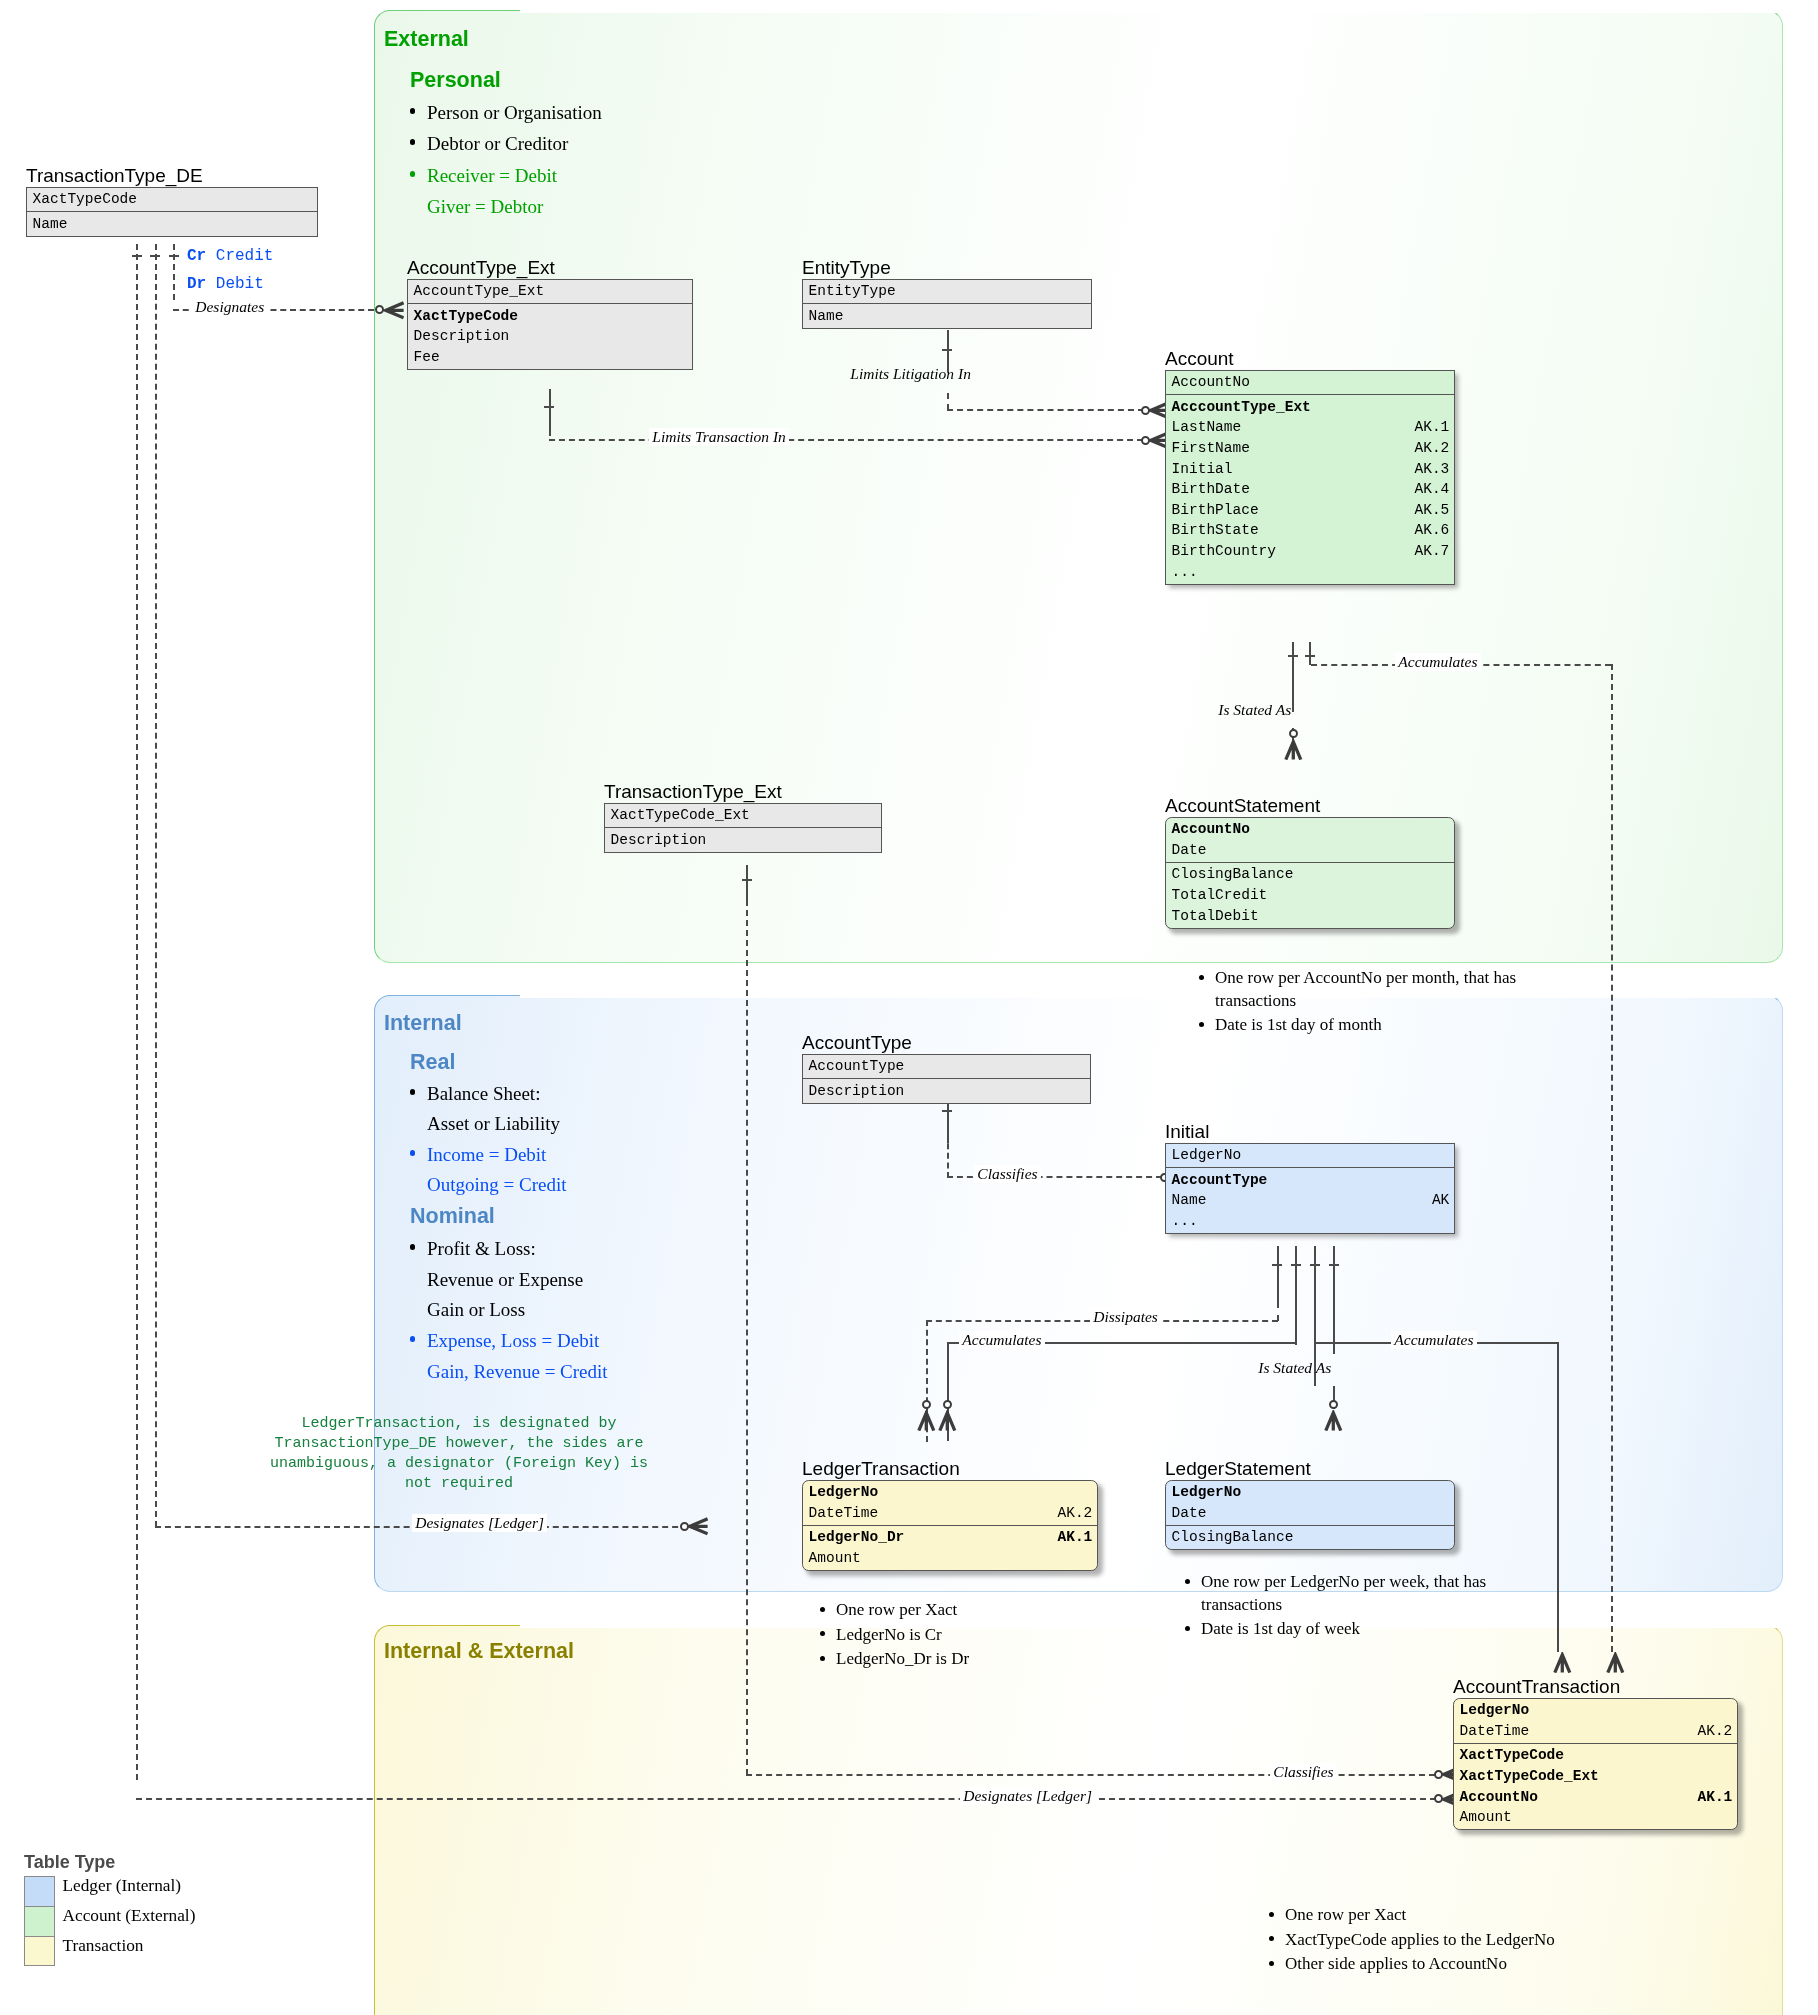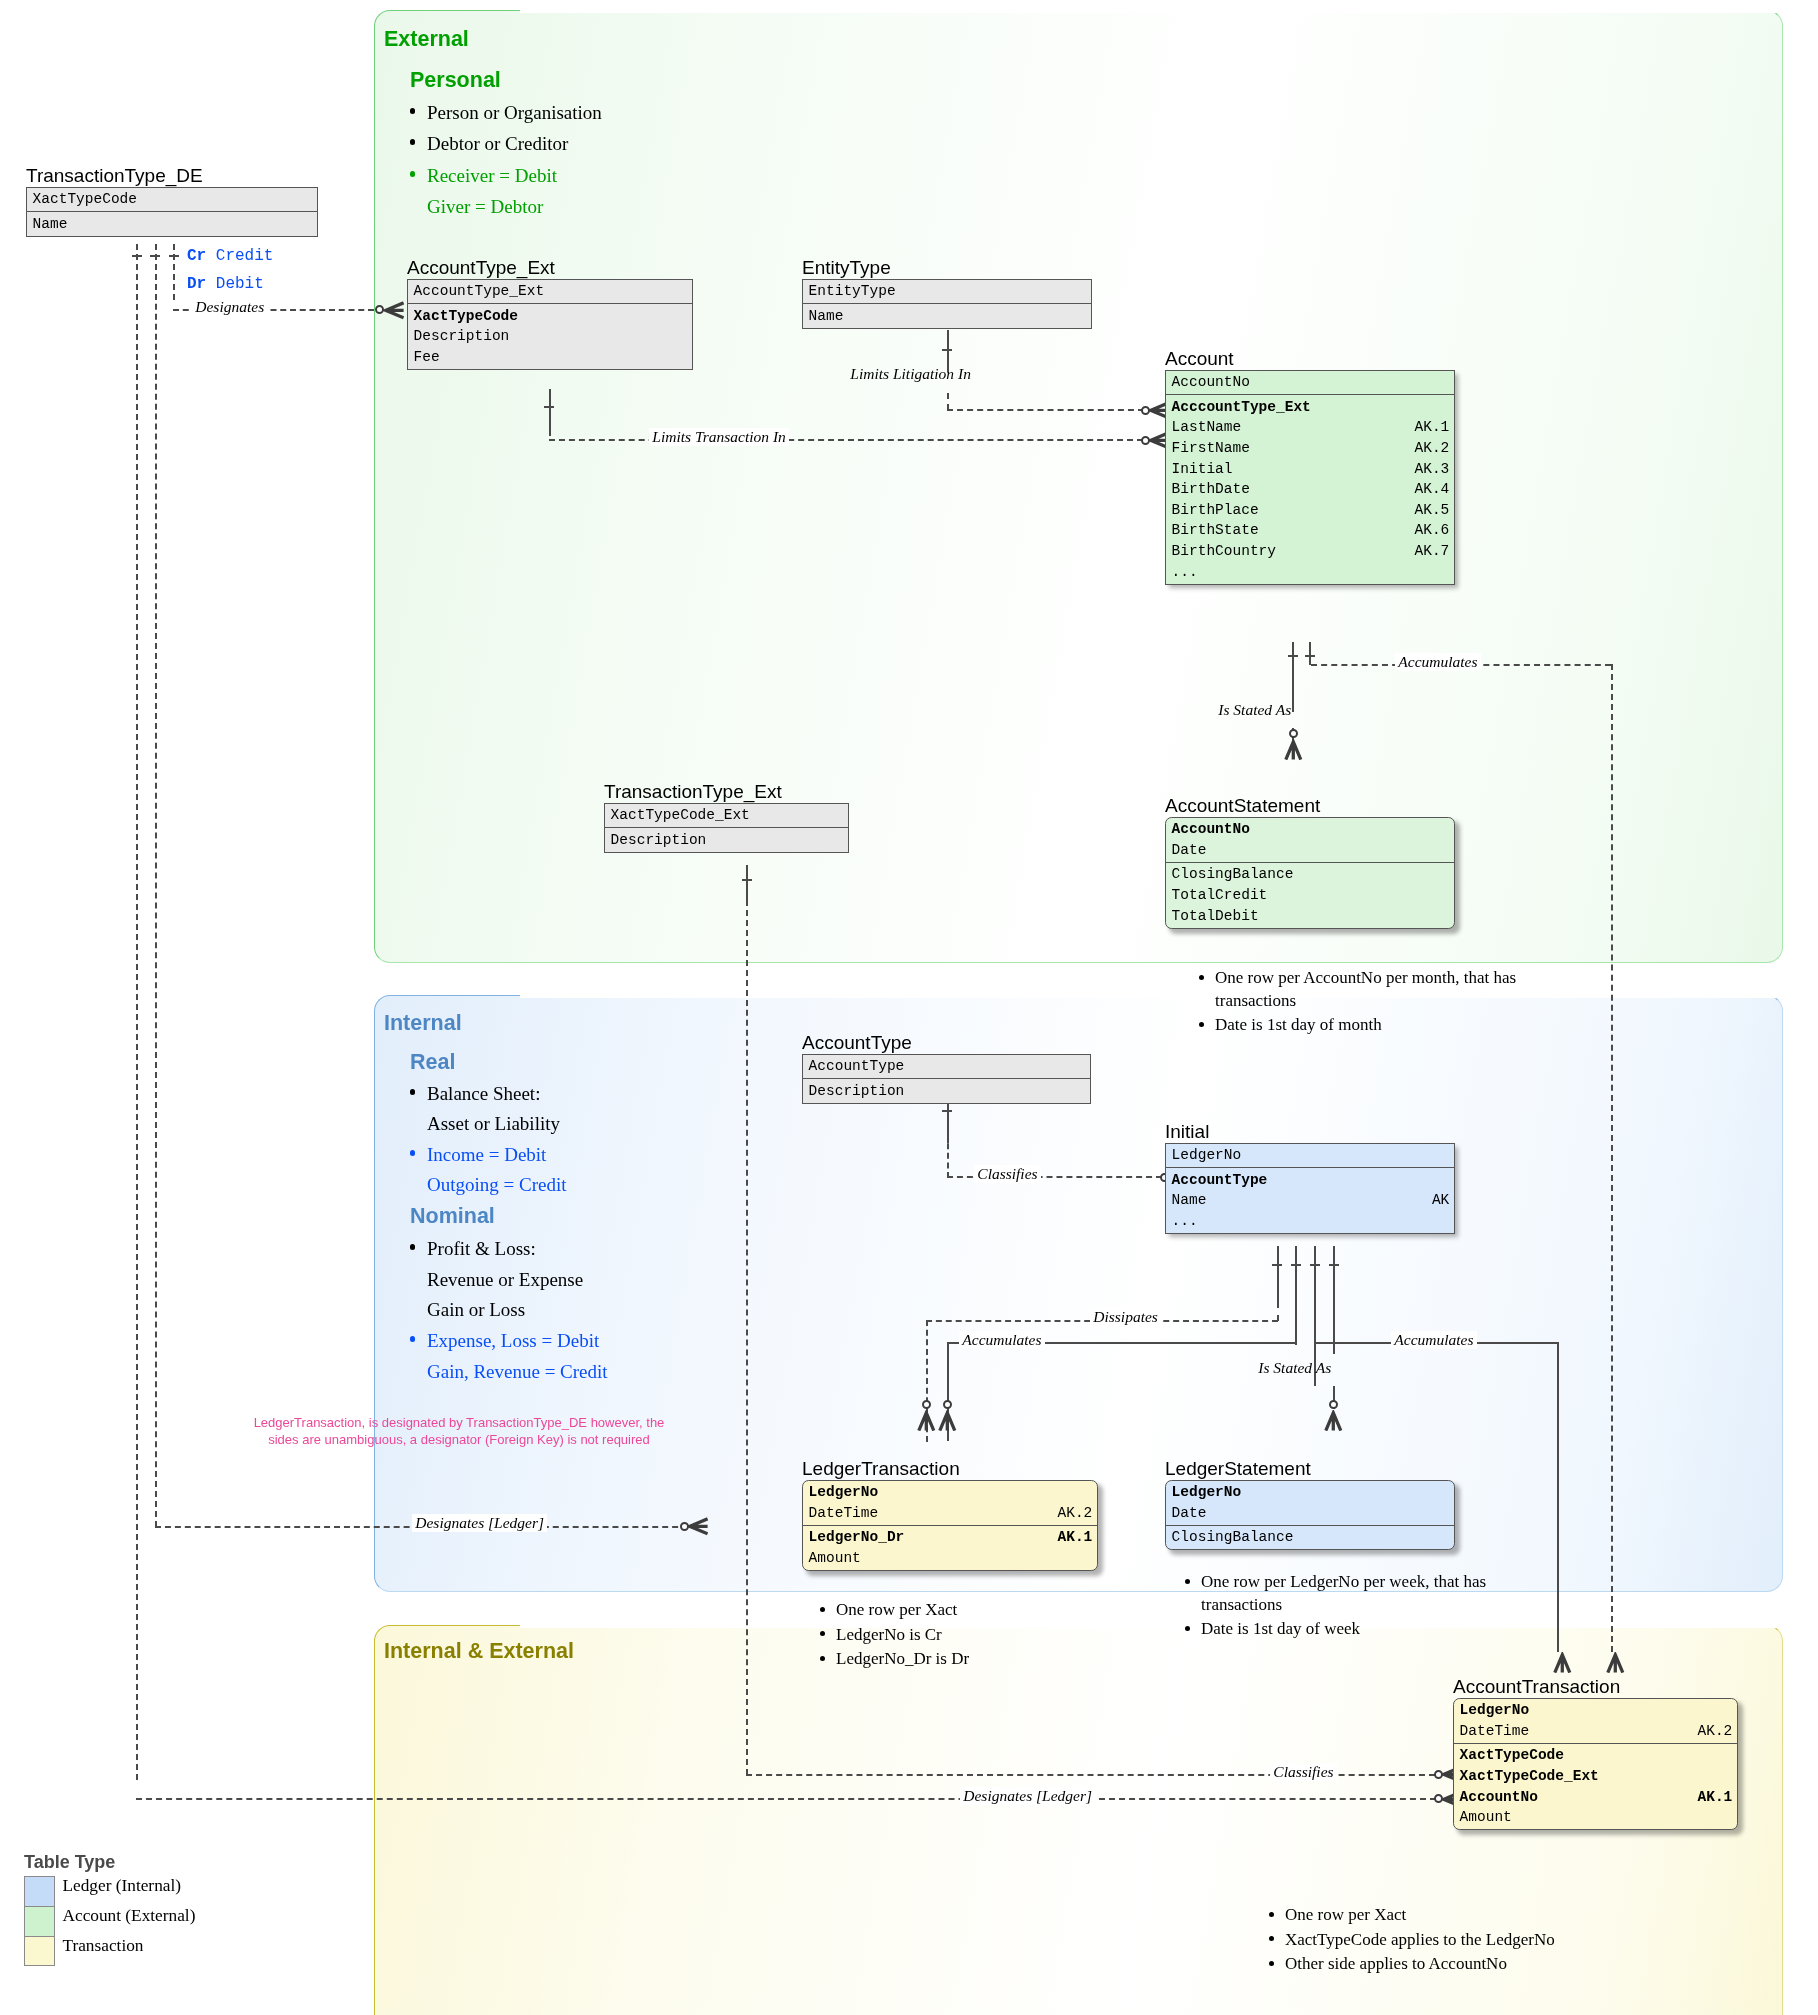--- a/index.html
+++ b/index.html
@@ -63,21 +63,21 @@
   .tick{position:absolute;background:#4a4a4a;height:1.9px;width:10.3px;}
   .rlab{position:absolute;font-family:"Liberation Serif",serif;font-style:italic;
     font-size:15.5px;color:#000;white-space:nowrap;background:#fff;padding:0 3.3px;}
   .rlab.nobg{background:transparent;}
 
   
   .crow{position:absolute;}
   .oc{position:absolute;width:9.4px;height:9.4px;border:2.3px solid #3c3c3c;border-radius:50%;background:#fff;box-sizing:border-box;}
 
   
-  .note{position:absolute;font-family:Liberation Sans, sans-serif;font-size:13px;color:#ec4899;line-height:1.33;}
+  .note{position:absolute;font-family:Liberation Mono, monospace;font-size:15px;color:#15803d;line-height:1.33;}
   .nbul{position:absolute;font-family:"Liberation Serif",serif;font-size:17px;color:#000;line-height:1.33;}
   .nbul li{list-style:none;position:relative;margin-bottom:1.9px;}
   .nbul ul{margin:12px;padding:0;font-family:Liberation Serif, serif;}
   .nbul li:before{content:"";position:absolute;left:-16px;top:7.5px;width:5.2px;height:5.2px;background:#000;border-radius:50%;}
 
   
   .legend{position:absolute;}
   .legend .ltitle{font-family:"Liberation Sans",sans-serif;font-weight:bold;font-size:18px;color:#4a4a4a;margin-bottom:2.8px;}
   .legend .lrow{display:flex;align-items:flex-start;}
   .legend .sw{width:31px;height:30px;border:1.4px solid #8a8a8a;box-sizing:border-box;margin-right:7.5px;}
@@ -398,21 +398,21 @@
             <span class="ak">AK.7</span>
           </div>
         <div class="attr">
             <span>...</span>
             <span class="ak"></span>
           </div>
       </div>
     </div>
   </div>
 
-  <div class="tbl sq g-grey" style="left:604px;top:803px;width:245px;">
+  <div class="tbl sq g-grey" style="left:604px;top:803px;width:278px;">
     <div class="tname">TransactionType_Ext</div>
     <div class="body">
       <div class="sec">
         <div class="attr">
             <span>XactTypeCode_Ext</span>
             <span class="ak"></span>
           </div>
       </div>
       <div class="sec">
         <div class="attr">

